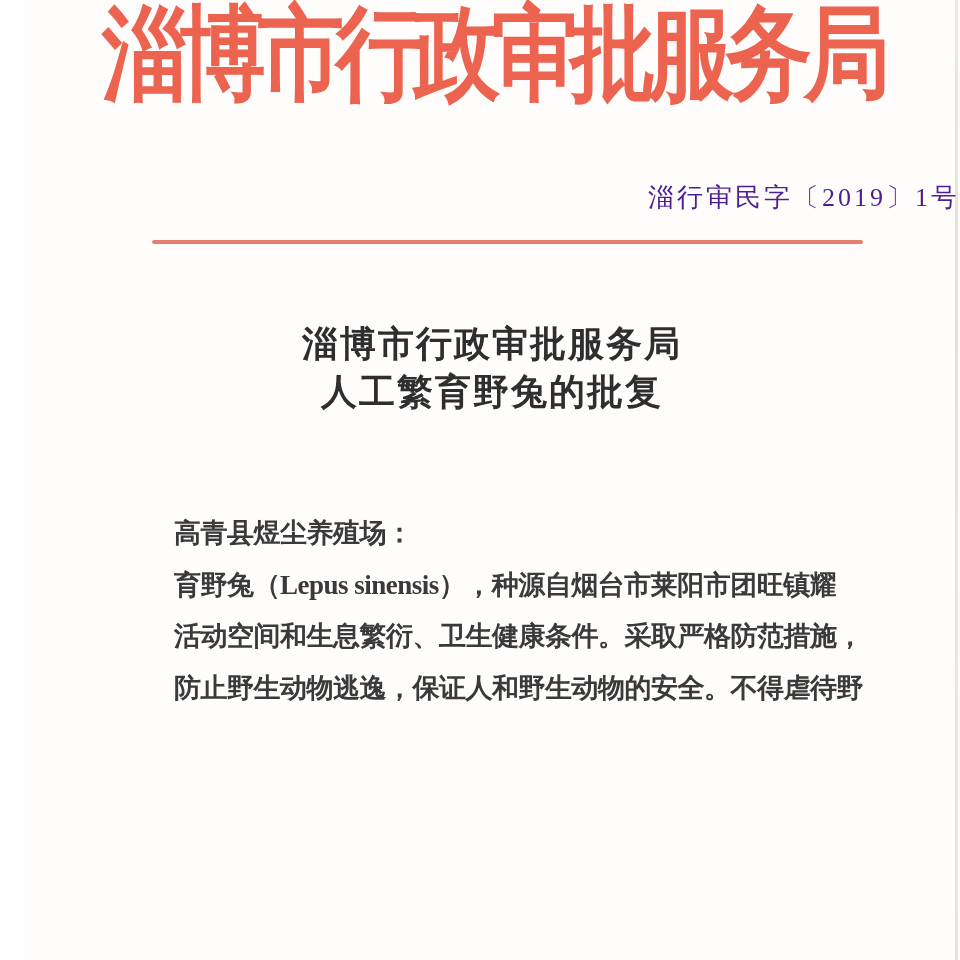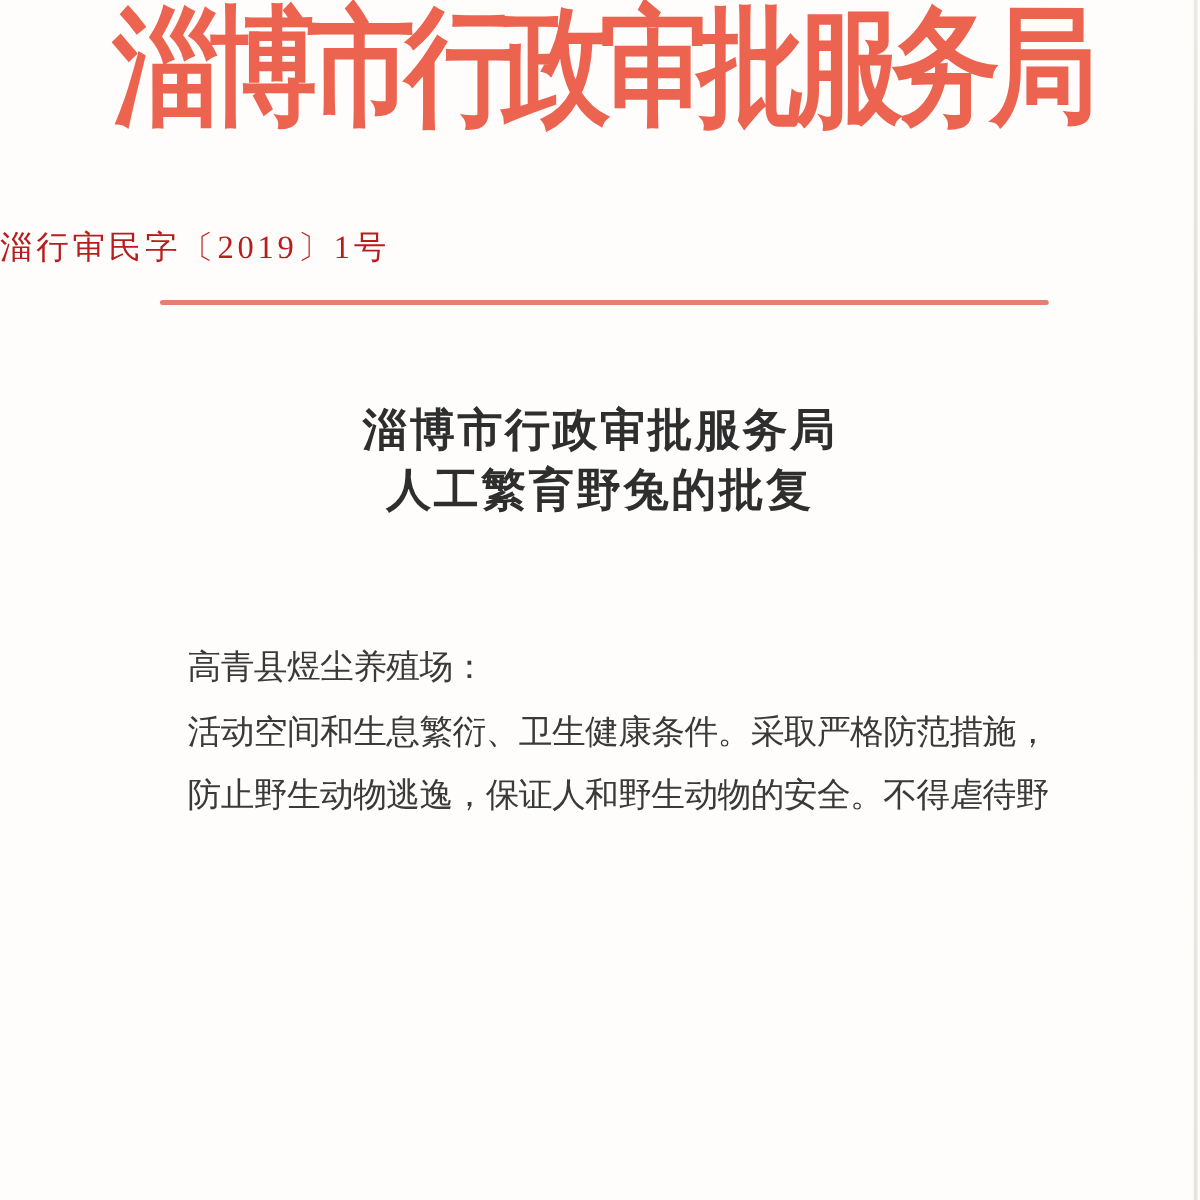--- a/index.html
+++ b/index.html
@@ -8,42 +8,43 @@
   }
   body {
     width: 960px; height: 960px;
     overflow: hidden;
     position: relative;
     font-family: "Liberation Serif", "DejaVu Serif", serif;
   }
   .page {
     position: absolute; inset: 0;
     background: #fefdfb;
+    margin-left: 24px;
   }
   
   .masthead {
     position: absolute;
     top: -18px; left: 0; width: 100%;
     text-align: center;
     font-size: 86px;
     font-weight: bold;
     letter-spacing: -8px;
     line-height: 120px;
     color: #ec6450;
     white-space: nowrap;
     transform: scaleY(1.2);
     transform-origin: 50% 0;
   }
   .doc-number {
     position: absolute;
     top: 180px; left: 0; width: 100%;
-    text-align: left;
+    text-align: right;
     font-size: 26px;
     letter-spacing: 3px;
-    color: #b91c1c;
+    color: #4c1d95;
   }
   .divider {
     position: absolute;
     top: 240px; left: 128px;
     width: 711px; height: 4px;
     background: #e57f70;
     border-radius: 2px;
   }
   .title {
     position: absolute;
@@ -60,20 +61,21 @@
     top: 508px; left: 150px;
     width: 720px;
     font-size: 27px;
     letter-spacing: -0.5px;
     color: #3a3a3a;
   }
   .line {
     height: 51.5px;
     line-height: 51.5px;
     white-space: pre;
+    font-weight: bold;
   }
   
   .scan-edge {
     position: absolute;
     top: 0; right: 2px;
     width: 3px; height: 100%;
     background: linear-gradient(to bottom, #d9d9d2, #c9c9c0 35%, #d6d6cf 70%, #cfcfc7);
     opacity: 0.55;
   }
 </style>
@@ -88,19 +90,20 @@
 
   <div class="divider"></div>
 
   <div class="title">
     <div>淄博市行政审批服务局</div>
     <div>人工繁育野兔的批复</div>
   </div>
 
   <div class="body-text">
     <div class="line">高青县煜尘养殖场：</div>
+    <div class="line">育野兔（Lepus sinensis），种源自烟台市莱阳市团旺镇耀</div>
     <div class="line">活动空间和生息繁衍、卫生健康条件。采取严格防范措施，</div>
     <div class="line">防止野生动物逃逸，保证人和野生动物的安全。不得虐待野</div>
   </div>
 
   <div class="scan-edge"></div>
 
 </div>
 
 </body></html>

